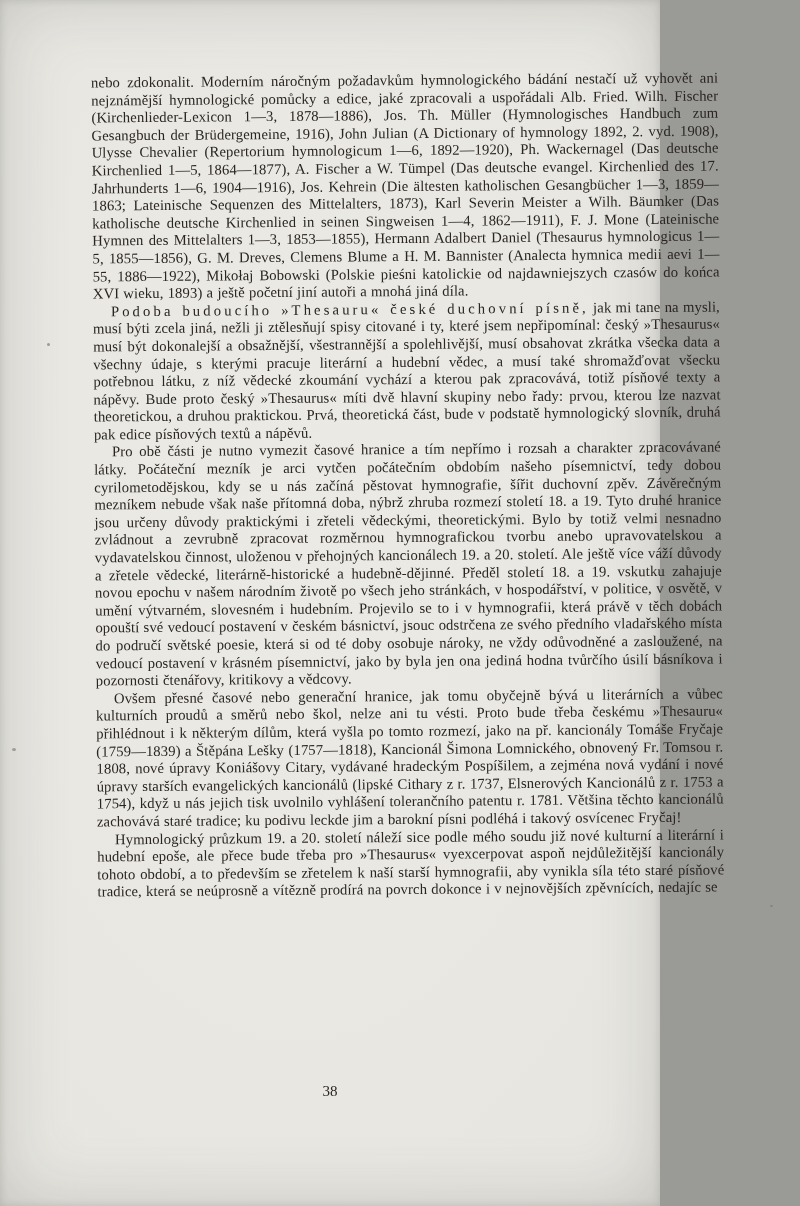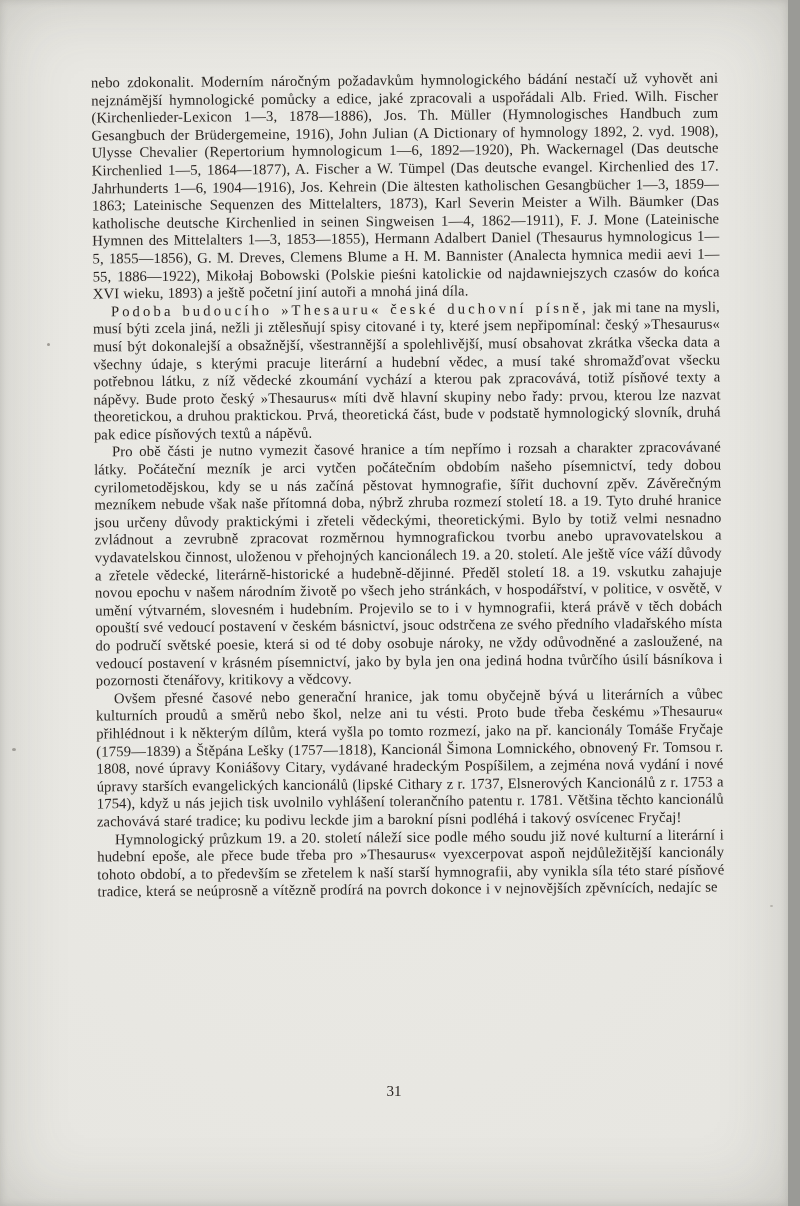--- a/index.html
+++ b/index.html
@@ -1,19 +1,19 @@
 <!DOCTYPE html>
 <html lang="cs"><head>
 <meta charset="utf-8">
 <style>
   html,body{margin:0;padding:0;}
   body{width:800px;height:1206px;background:#9a9a96;overflow:hidden;}
 
   .scan{
-    position:relative;width:788px;height:1206px;
+    position:relative;width:660px;height:1206px;
     background:radial-gradient(ellipse 130% 120% at 45% 42%,
       #ebeae5 0%, #e7e6e1 55%, #deddd8 85%, #cfcec9 100%);
   }
   .scan::after{
     content:"";position:absolute;inset:0;pointer-events:none;
     box-shadow: inset 0 0 70px rgba(70,68,62,.20), inset 0 0 9px rgba(70,68,62,.18);
   }
 
   .text-block{
     position:absolute;left:91px;top:72px;width:627px;
@@ -53,19 +53,19 @@
     <p class="p indent gap-s"><span class="spaced">Podoba budoucího »Thesauru« české duchovní písně,</span><span> jak mi tane na mysli, musí býti zcela jiná, nežli ji ztělesňují spisy citované i ty, které jsem nepřipomínal: český »Thesaurus« musí být dokonalejší a obsažnější, všestrannější a spolehlivější, musí obsahovat zkrátka všecka data a všechny údaje, s kterými pracuje literární a hudební vědec, a musí také shromažďovat všecku potřebnou látku, z níž vědecké zkoumání vychází a kterou pak zpracovává, totiž písňové texty a nápěvy. Bude proto český »Thesaurus« míti dvě hlavní skupiny nebo řady: prvou, kterou lze nazvat theoretickou, a druhou praktickou. Prvá, theoretická část, bude v podstatě hymnologický slovník, druhá pak edice písňových textů a nápěvů.</span></p>
 
     <p class="p indent gap-s">Pro obě části je nutno vymezit časové hranice a tím nepřímo i rozsah a charakter zpracovávané látky. Počáteční mezník je arci vytčen počátečním obdobím našeho písemnictví, tedy dobou cyrilometodějskou, kdy se u nás začíná pěstovat hymnografie, šířit duchovní zpěv. Závěrečným mezníkem nebude však naše přítomná doba, nýbrž zhruba rozmezí století 18. a 19. Tyto druhé hranice jsou určeny důvody praktickými i zřeteli vědeckými, theoretickými. Bylo by totiž velmi nesnadno zvládnout a zevrubně zpracovat rozměrnou hymnografickou tvorbu anebo upravovatelskou a vydavatelskou činnost, uloženou v přehojných kancionálech 19. a 20. století. Ale ještě více váží důvody a zřetele vědecké, literárně-historické a hudebně-dějinné. Předěl století 18. a 19. vskutku zahajuje novou epochu v našem národním životě po všech jeho stránkách, v hospodářství, v politice, v osvětě, v umění výtvarném, slovesném i hudebním. Projevilo se to i v hymnografii, která právě v těch dobách opouští své vedoucí postavení v českém básnictví, jsouc odstrčena ze svého předního vladařského místa do područí světské poesie, která si od té doby osobuje nároky, ne vždy odůvodněné a zasloužené, na vedoucí postavení v krásném písemnictví, jako by byla jen ona jediná hodna tvůrčího úsilí básníkova i pozornosti čtenářovy, kritikovy a vědcovy.</p>
 
     <p class="p indent gap-m">Ovšem přesné časové nebo generační hranice, jak tomu obyčejně bývá u literárních a vůbec kulturních proudů a směrů nebo škol, nelze ani tu vésti. Proto bude třeba českému »Thesauru« přihlédnout i k některým dílům, která vyšla po tomto rozmezí, jako na př. kancionály Tomáše Fryčaje (1759—1839) a Štěpána Lešky (1757—1818), Kancionál Šimona Lomnického, obnovený Fr. Tomsou r. 1808, nové úpravy Koniášovy Citary, vydávané hradeckým Pospíšilem, a zejména nová vydání i nové úpravy starších evangelických kancionálů (lipské Cithary z r. 1737, Elsnerových Kancionálů z r. 1753 a 1754), když u nás jejich tisk uvolnilo vyhlášení tolerančního patentu r. 1781. Většina těchto kancionálů zachovává staré tradice; ku podivu leckde jim a barokní písni podléhá i takový osvícenec Fryčaj!</p>
 
     <p class="p indent gap-l">Hymnologický průzkum 19. a 20. století náleží sice podle mého soudu již nové kulturní a literární i hudební epoše, ale přece bude třeba pro »Thesaurus« vyexcerpovat aspoň nejdůležitější kancionály tohoto období, a to především se zřetelem k naší starší hymnografii, aby vynikla síla této staré písňové tradice, která se neúprosně a vítězně prodírá na povrch dokonce i v nejnovějších zpěvnících, nedajíc se</p>
 
   </div>
 
-  <div class="page-number">31</div>
+  <div class="page-number">38</div>
 
   <div class="speck speck-1"></div>
   <div class="speck speck-2"></div>
   <div class="speck speck-3"></div>
 
 </div>
 
 </body></html>

